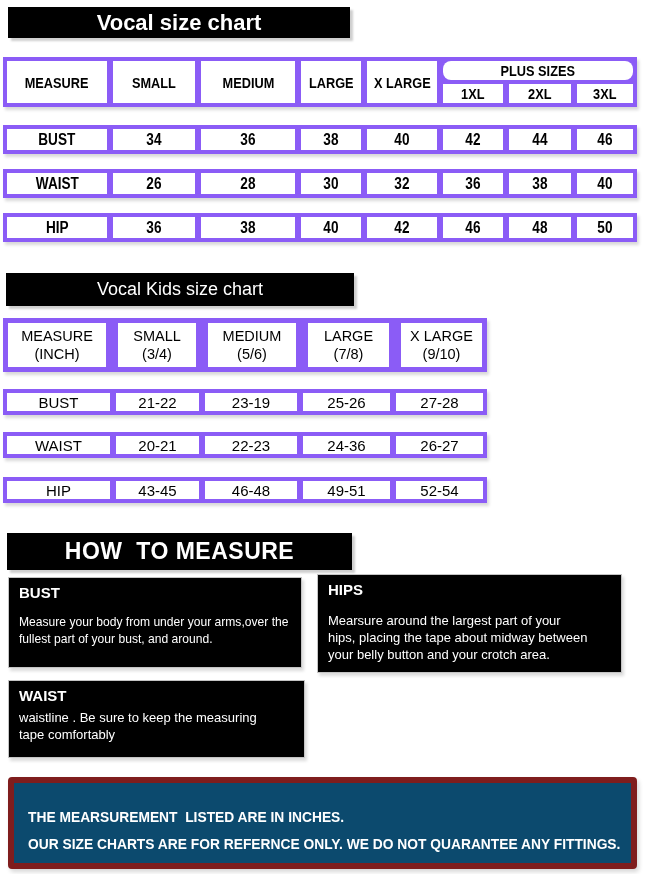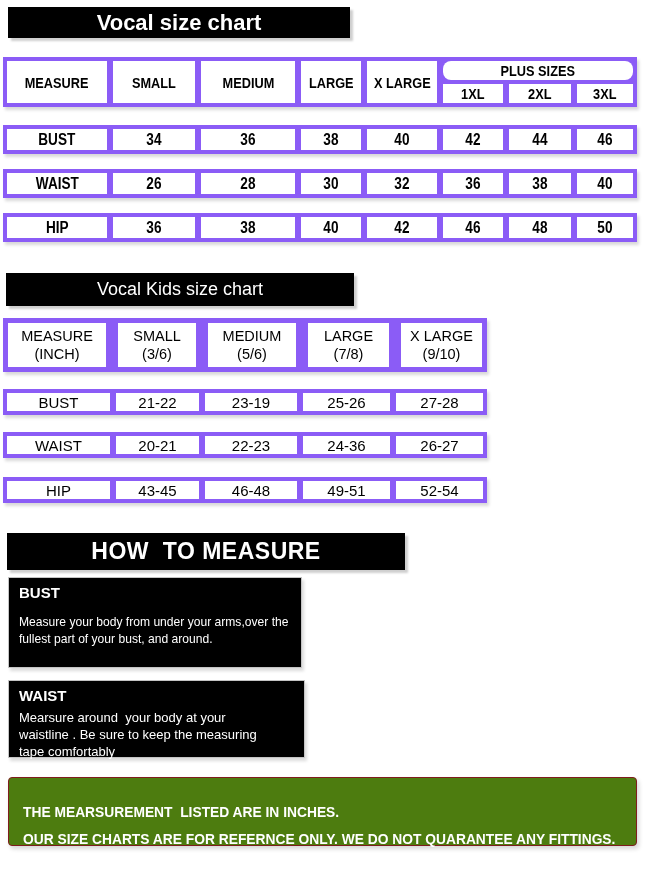--- a/index.html
+++ b/index.html
@@ -9,21 +9,21 @@
 
   
   .title-bar {
     position:absolute; background:#000; color:#fff;
     display:flex; align-items:center; justify-content:center;
     box-shadow:3px 3px 2px #cfcfcf;
   }
   .title-bar span { white-space:pre; }
   .t-adult  { left:8px;  top:7px;   width:342px; height:31px; font-size:22px; font-weight:bold; }
   .t-kids   { left:6px;  top:273px; width:348px; height:33px; font-size:18px; }
-  .t-how    { left:7px;  top:533px; width:398px; height:37px; font-size:23px; font-weight:bold; letter-spacing:.5px; }
+  .t-how    { left:7px;  top:533px; width:345px; height:37px; font-size:23px; font-weight:bold; letter-spacing:.5px; }
 
   
   .tbl {
     position:absolute; background:#8b5cf6; display:grid;
     box-shadow:2px 3px 3px #d9d9d9;
   }
   .cell { background:#fff; color:#000; display:flex; align-items:center; justify-content:center; overflow:hidden; }
   .cond { display:inline-block; transform:scaleX(.85); white-space:nowrap; }
 
   .adult-cols { grid-template-columns:100px 82px 94px 60px 70px 60px 62px 56px; }
@@ -63,22 +63,22 @@
   .box-bust  { left:8px;   top:577px; width:294px; height:91px; }
   .box-bust  .mhead { margin-bottom:12px; }
   .box-bust  .mline { transform:scaleX(.93); transform-origin:left center; }
   .box-hips  { left:317px; top:574px; width:305px; height:99px; }
   .box-hips  .mhead { margin-bottom:14px; }
   .box-waist { left:8px;   top:680px; width:297px; height:78px; }
   .box-waist .mhead { margin-bottom:5px; }
 
   
   .disclaimer {
-    position:absolute; left:8px; top:777px; width:629px; height:69px;
-    background:#4d7c0f; color:#fff; border:1px solid #7f1d1d; border-radius:4px;
+    position:absolute; left:8px; top:777px; width:629px; height:92px;
+    background:#0c4a6e; color:#fff; border:6px solid #7f1d1d; border-radius:4px;
     box-shadow:2px 3px 4px #d8d8d8; padding:20px 14px 0;
   }
   .disclaimer .dline {
     font-size:15px; font-weight:bold; line-height:27px; white-space:pre;
     transform:scaleX(.92); transform-origin:left center;
   }
 </style>
 </head>
 <body>
 
@@ -203,21 +203,21 @@
     <span>Vocal Kids size chart</span>
   </div>
 
   <div class="tbl kids-header">
     <div class="cell">
       <span>MEASURE</span>
       <span>(INCH)</span>
     </div>
     <div class="cell">
       <span>SMALL</span>
-      <span>(3/6)</span>
+      <span>(3/4)</span>
     </div>
     <div class="cell">
       <span>MEDIUM</span>
       <span>(5/6)</span>
     </div>
     <div class="cell">
       <span>LARGE</span>
       <span>(7/8)</span>
     </div>
     <div class="cell">
@@ -283,24 +283,29 @@
   <div class="title-bar t-how">
     <span>HOW  TO MEASURE</span>
   </div>
 
   <div class="mbox box-bust">
     <div class="mhead">BUST</div>
     <div class="mline">Measure your body from under your arms,over the</div>
     <div class="mline">fullest part of your bust, and around.</div>
   </div>
 
+  <div class="mbox box-hips">
+    <div class="mhead">HIPS</div>
+    <div class="mline">Mearsure around the largest part of your</div>
+    <div class="mline">hips, placing the tape about midway between</div>
+    <div class="mline">your belly button and your crotch area.</div>
+  </div>
 
   <div class="mbox box-waist">
     <div class="mhead">WAIST</div>
-    <div class="mline">Mearsure around  your body at your</div>
     <div class="mline">waistline . Be sure to keep the measuring</div>
     <div class="mline">tape comfortably</div>
   </div>
 
   <div class="disclaimer">
     <div class="dline">THE MEARSUREMENT  LISTED ARE IN INCHES.</div>
     <div class="dline">OUR SIZE CHARTS ARE FOR REFERNCE ONLY. WE DO NOT QUARANTEE ANY FITTINGS.</div>
   </div>
 
 </div>

